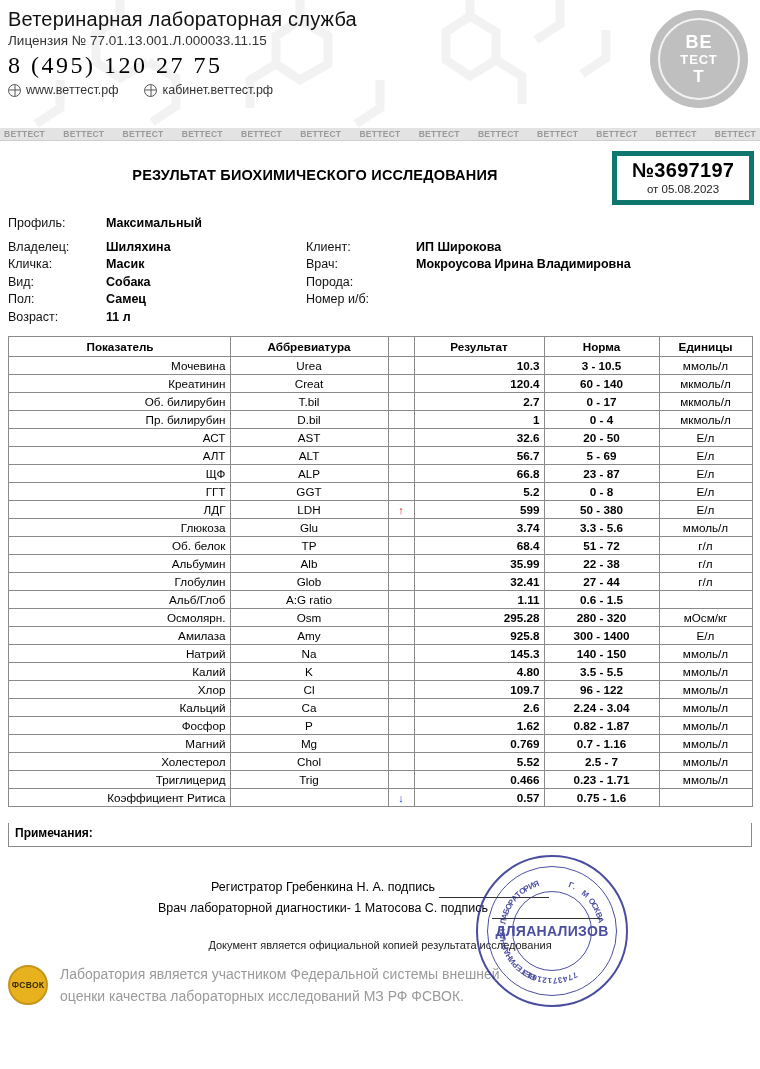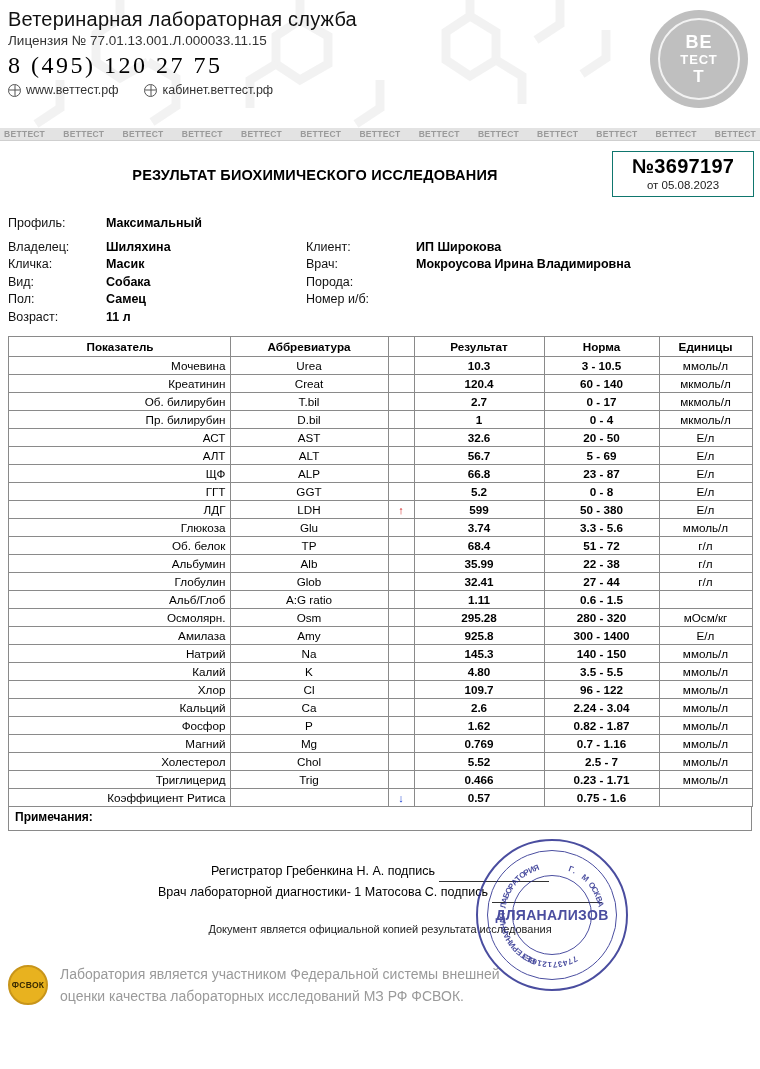--- a/index.html
+++ b/index.html
@@ -129,21 +129,21 @@
     text-align: center;
     font-size: 14.5px;
     font-weight: 700;
     letter-spacing: .2px;
     padding-top: 12px;
     padding-right: 130px;
   }
   .numbox {
     position: absolute;
     right: 6px; top: -4px;
-    border: 1px solid #0f766e;
+    border: 5px solid #0f766e;
     padding: 3px 10px 5px 10px;
     text-align: center;
     background: #fff;
     min-width: 142px;
     margin-left: 42px;
   }
   .numbox .num { font-size: 20px; font-weight: 700; letter-spacing: .3px; }
   .numbox .date { font-size: 11.5px; color: #222; margin-top: 1px; }
 
   
@@ -174,29 +174,29 @@
   table.results thead th {
     background: #fff;
     font-weight: 700;
     text-align: center;
     font-size: 11.7px;
     height: 20px;
   }
   .c-name  { width: 222px; text-align: right; padding-left: 6px !important; }
   .c-abbr  { width: 158px; text-align: center; }
   .c-flag  { width: 26px;  text-align: center; }
-  .c-res   { width: 130px; text-align: center; font-weight: 700; }
+  .c-res   { width: 130px; text-align: right; font-weight: 700; }
   .c-norm  { width: 115px; text-align: center; font-weight: 700; }
   .c-unit  { width: 93px;  text-align: center; }
   .flag-up { color: #d02020; font-size: 11px; }
   .flag-dn { color: #1b3fd0; font-size: 11px; }
 
   .notes {
     width: 744px;
-    margin: 0 auto;
+    margin: 16px auto;
     border-left: 1px solid #8a8a8a;
     border-right: 1px solid #8a8a8a;
     border-bottom: 1px solid #8a8a8a;
     font-size: 12px;
     font-weight: 700;
     padding: 3px 6px 20px 6px;
     height: 22px;
   }
 
   

